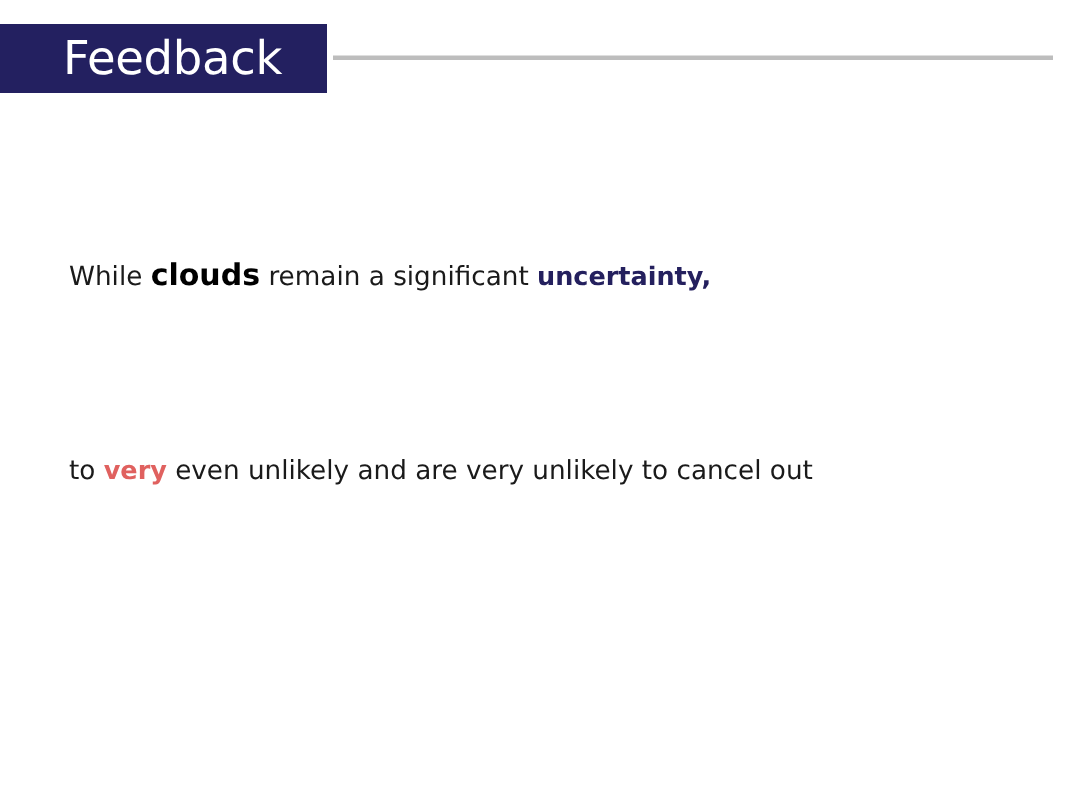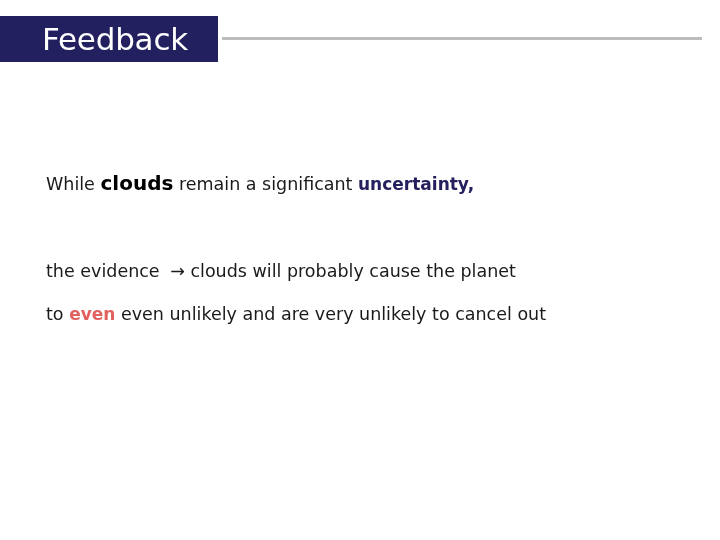--- a/index.html
+++ b/index.html
@@ -133,22 +133,19 @@
   <div id="header-rule"></div>
 
 </div>
 
 <div id="slide-body">
 
   <div class="body-line" id="body-line-1">
     <span>While </span><span class="em-clouds">clouds</span><span> remain a significant </span><span class="em-uncertainty">uncertainty,</span>
   </div>
 
-  <div class="body-line" id="body-line-2">
-    <span>the evidence </span><span class="sp"></span><span class="arrow-glyph">→</span><span> clouds will probably cause the planet</span>
-  </div>
 
   <div class="body-line" id="body-line-3">
-    <span>to </span><span class="em-warm">even</span><span> even unlikely and are very unlikely to cancel out</span>
+    <span>to </span><span class="em-warm">very</span><span> even unlikely and are very unlikely to cancel out</span>
   </div>
 
 
 </div>
 
 </body></html>

